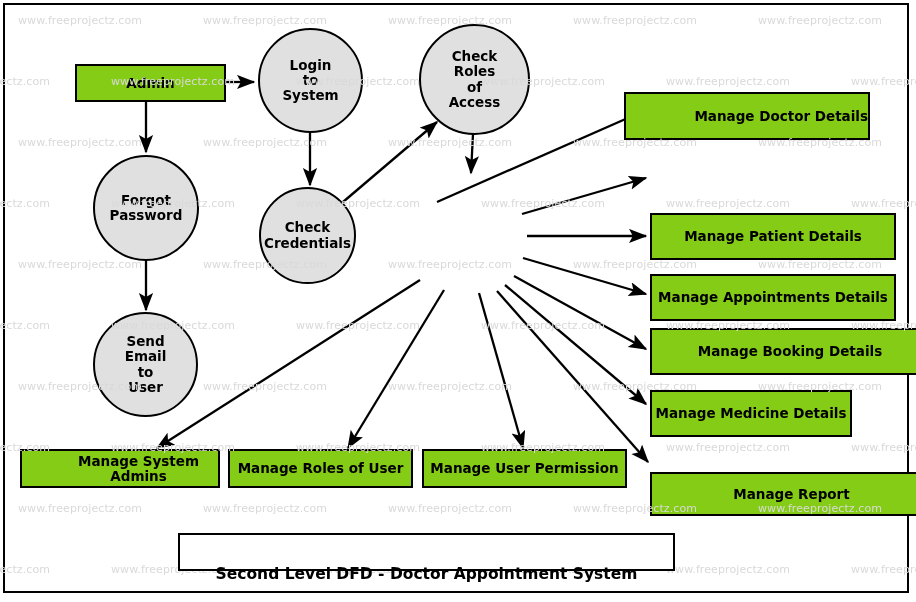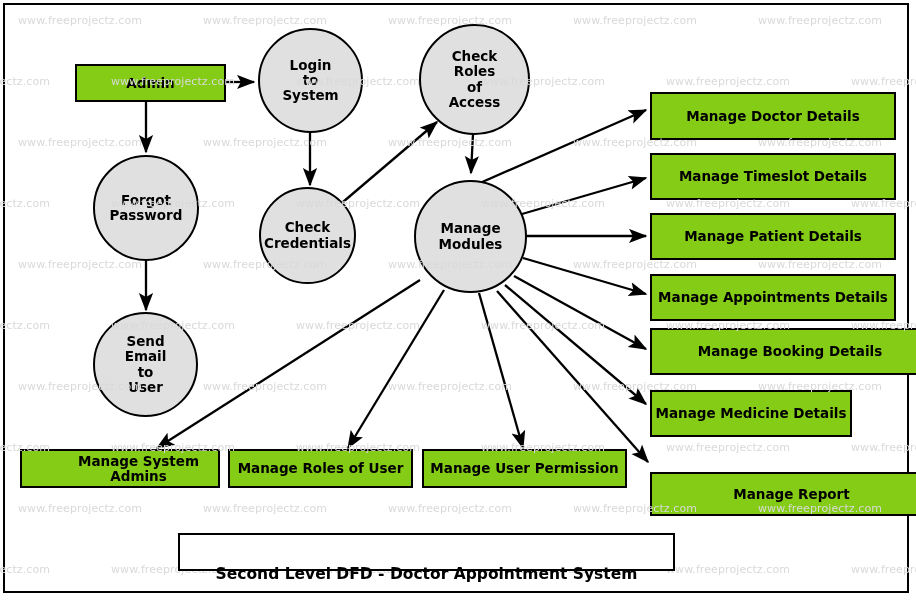--- a/index.html
+++ b/index.html
@@ -161,31 +161,25 @@
   </div>
 
   <div class="node proc" style="left:259px; top:187px; width:97px; height:97px;">
     <span class="lbl">Check<br>Credentials</span>
   </div>
 
   <div class="node proc" style="left:93px; top:312px; width:105px; height:105px;">
     <span class="lbl">Send<br>Email<br>to<br>User</span>
   </div>
 
-  <div class="node proc" style="left:414px; top:180px; width:113px; height:113px;">
-    <span class="lbl">Manage<br>Modules</span>
-  </div>
-
-  <div class="node ent" style="left:650px; top:92px; width:246px; height:48px;">
+
+  <div class="node ent" style="left:624px; top:92px; width:246px; height:48px;justify-content:flex-end;">
     <span class="lbl">Manage Doctor Details</span>
   </div>
 
-  <div class="node ent" style="left:650px; top:153px; width:246px; height:47px;">
-    <span class="lbl">Manage Timeslot Details</span>
-  </div>
 
   <div class="node ent" style="left:650px; top:213px; width:246px; height:47px;">
     <span class="lbl">Manage Patient Details</span>
   </div>
 
   <div class="node ent" style="left:650px; top:274px; width:246px; height:47px;">
     <span class="lbl">Manage Appointments Details</span>
   </div>
 
   <div class="node ent" style="left:650px; top:328px; width:280px; height:47px;">

